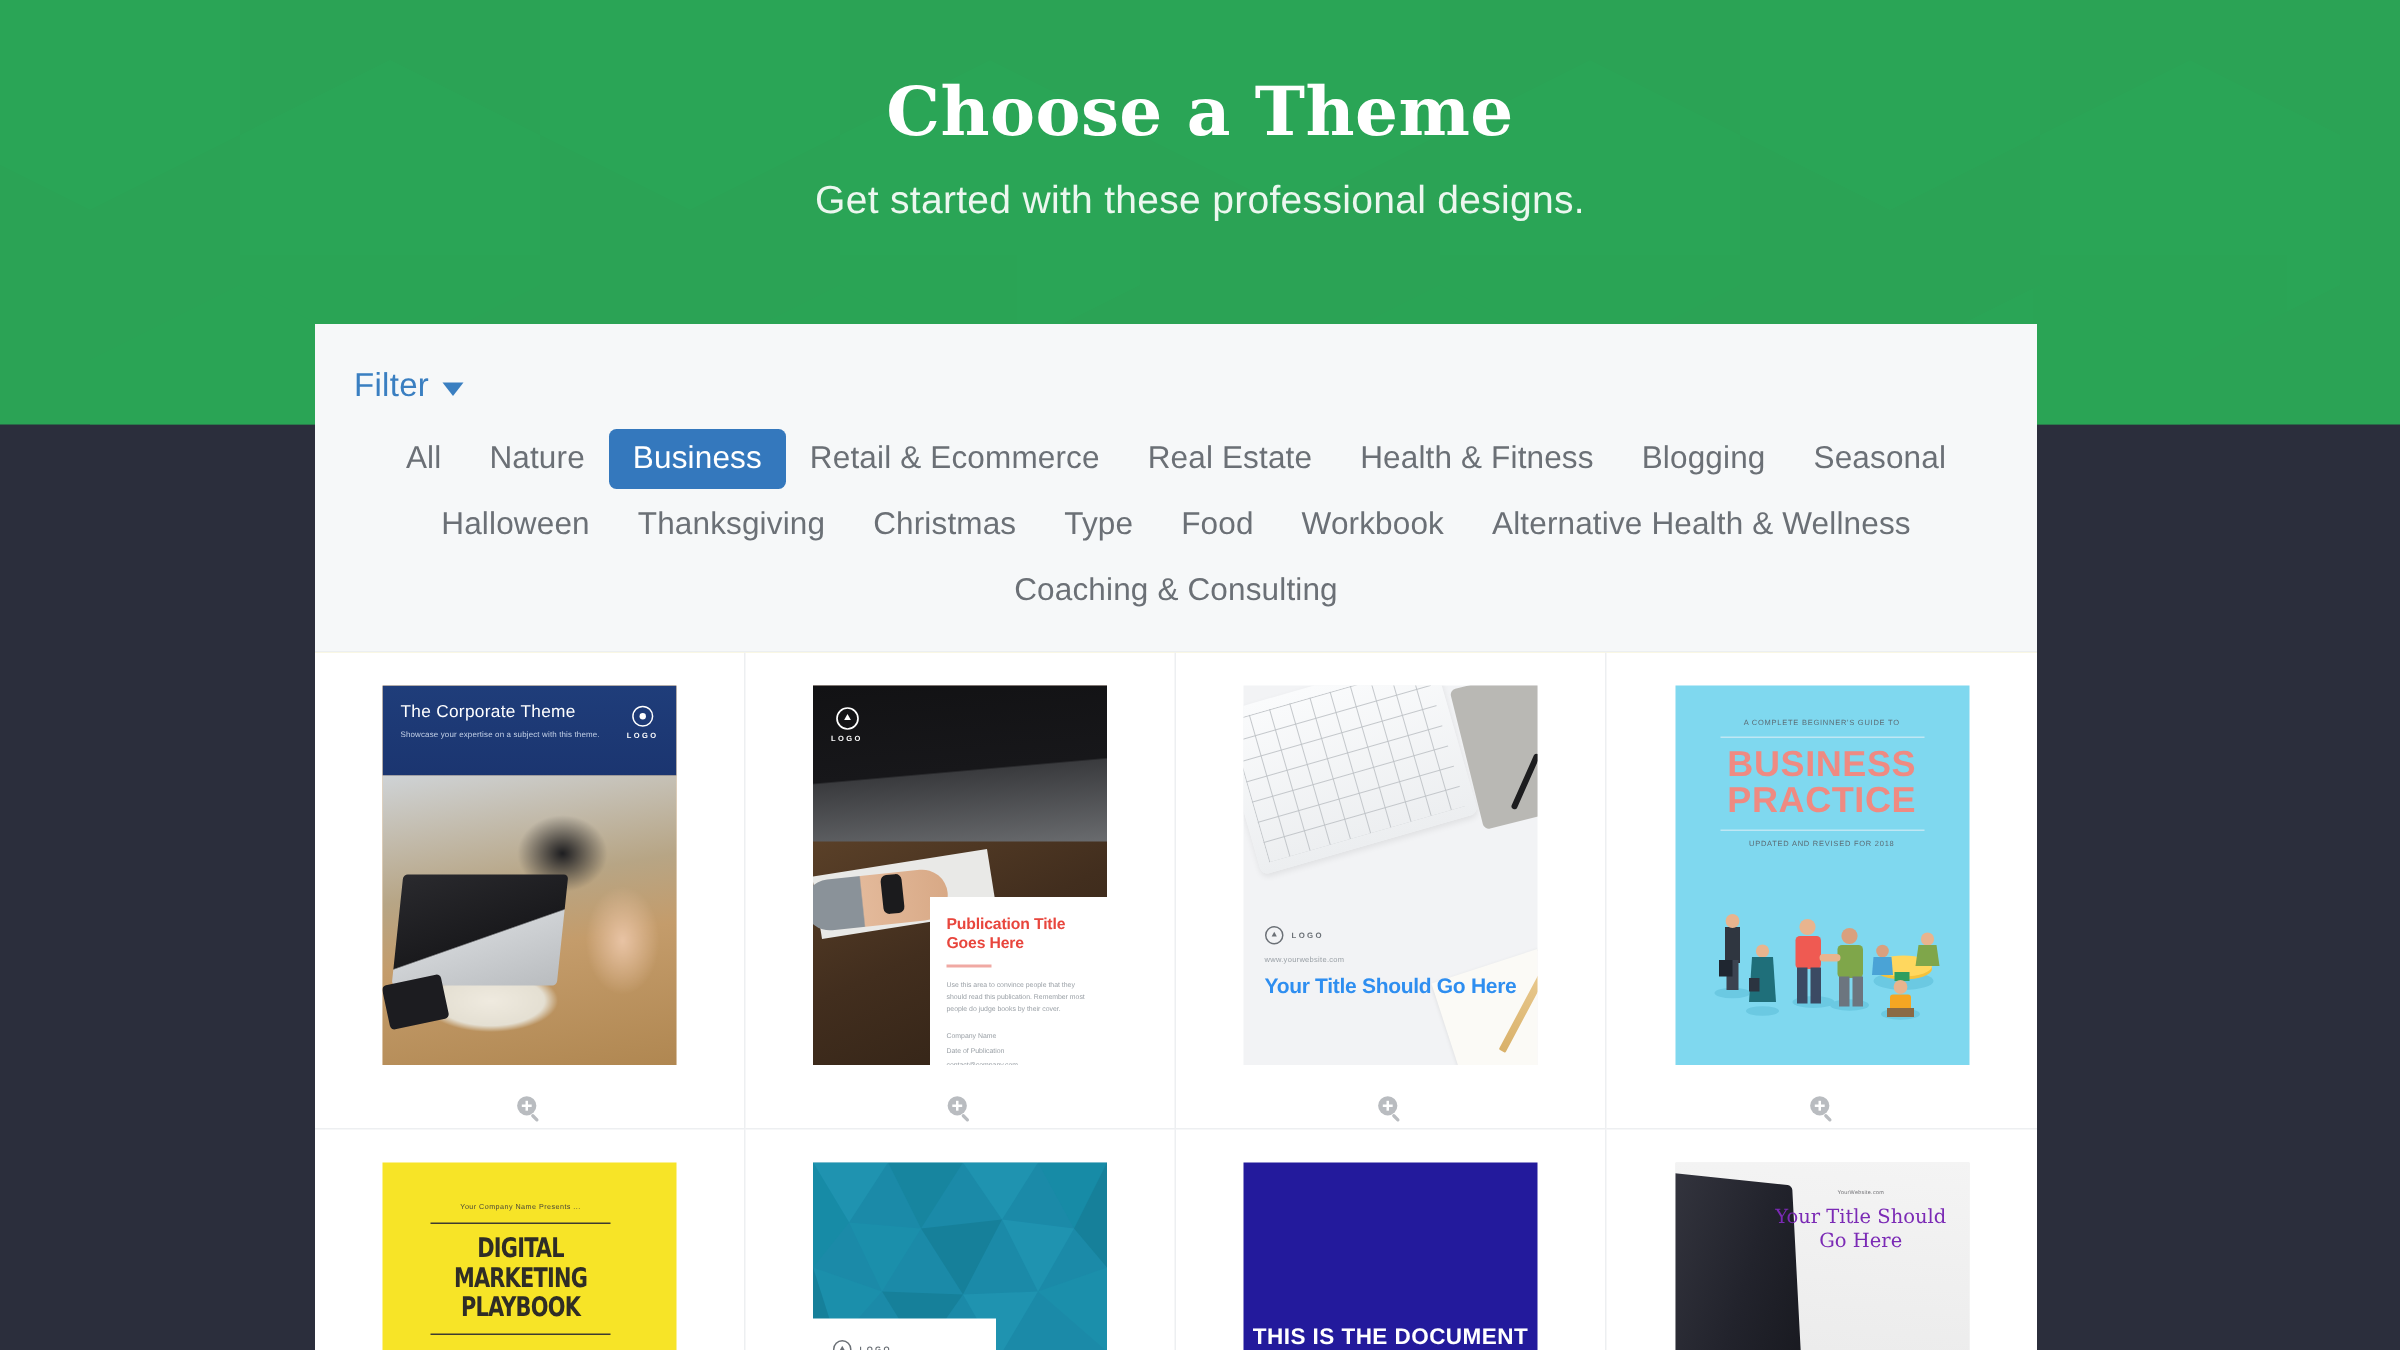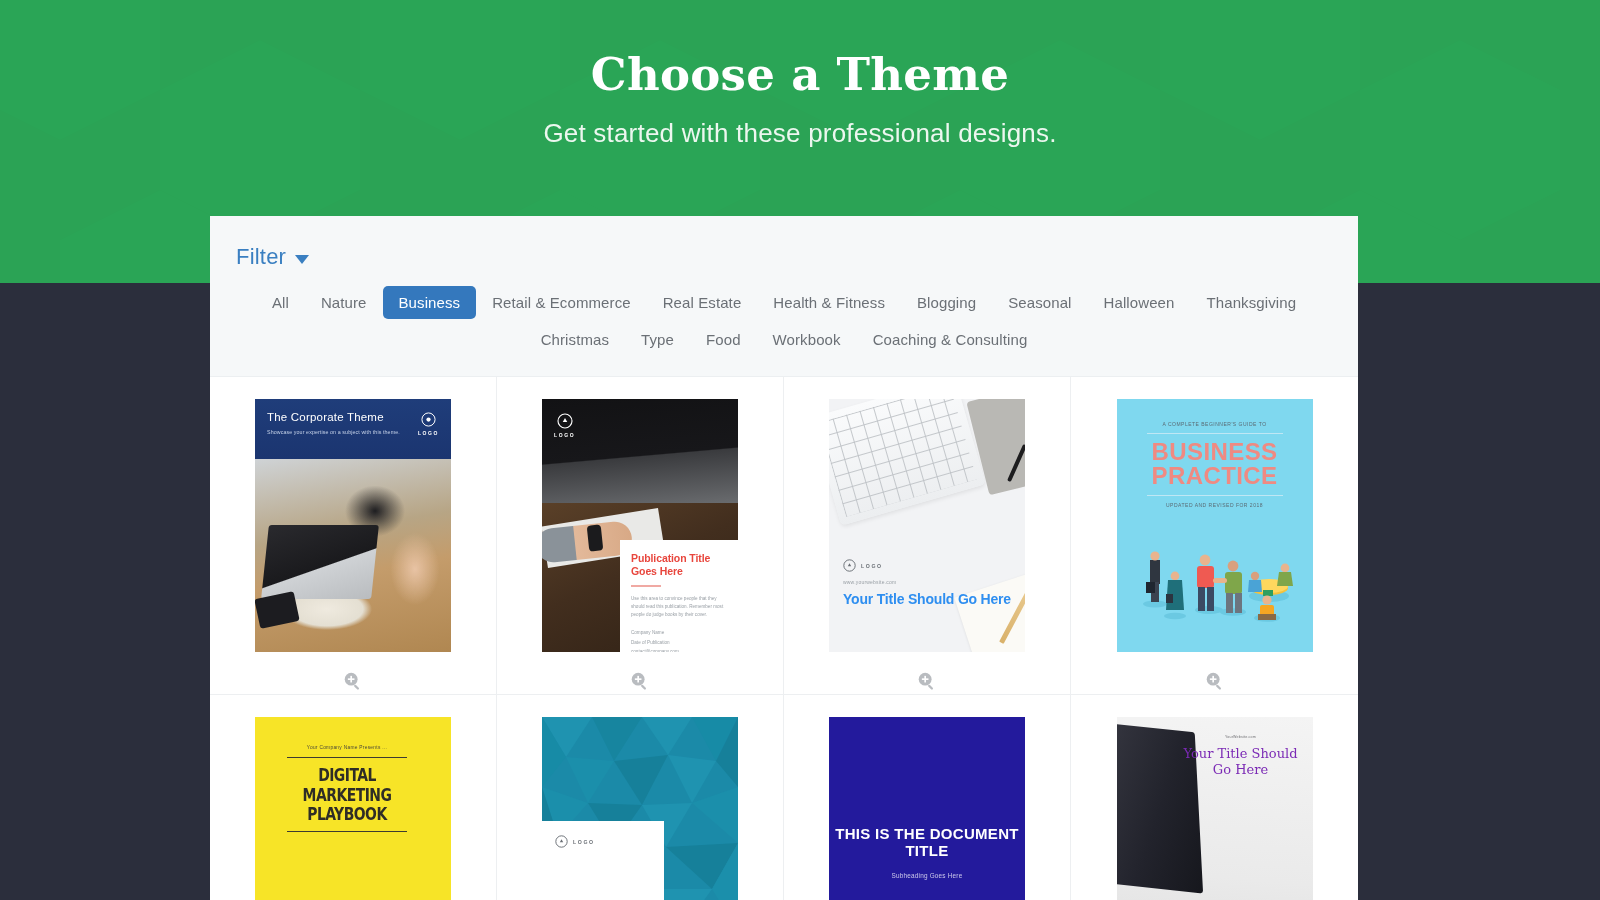--- a/index.html
+++ b/index.html
@@ -62,21 +62,21 @@
     border-top: 9px solid #3a7fc1;
     margin-top: 4px;
   }
   .tabrow {
     display: flex; flex-wrap: wrap; justify-content: center;
     align-items: center;
     padding: 0 26px; margin-top: 16px;
     row-gap: 4px;
   }
   .tab {
-    font-size: 15px; color: #6b7076;
+    font-size: 21px; color: #6b7076;
     padding: 8px 16px; border-radius: 5px;
     white-space: nowrap; cursor: pointer;
     letter-spacing: .1px;
   }
   .tab.active { background: #3478bd; color: #ffffff; }
 
   
   .grid {
     display: grid;
     grid-template-columns: repeat(4, 1fr);
@@ -310,20 +310,21 @@
       <div class="tab">Real Estate</div>
       <div class="tab">Health &amp; Fitness</div>
       <div class="tab">Blogging</div>
       <div class="tab">Seasonal</div>
       <div class="tab">Halloween</div>
       <div class="tab">Thanksgiving</div>
       <div class="tab">Christmas</div>
       <div class="tab">Type</div>
       <div class="tab">Food</div>
       <div class="tab">Workbook</div>
+      <div class="tab">Alternative Health &amp; Wellness</div>
       <div class="tab">Coaching &amp; Consulting</div>
     </div>
   </div>
 
   <div class="grid">
 
     <div class="cell">
       <div class="thumb t1">
         <div class="band">
           <h3>The Corporate Theme</h3>

